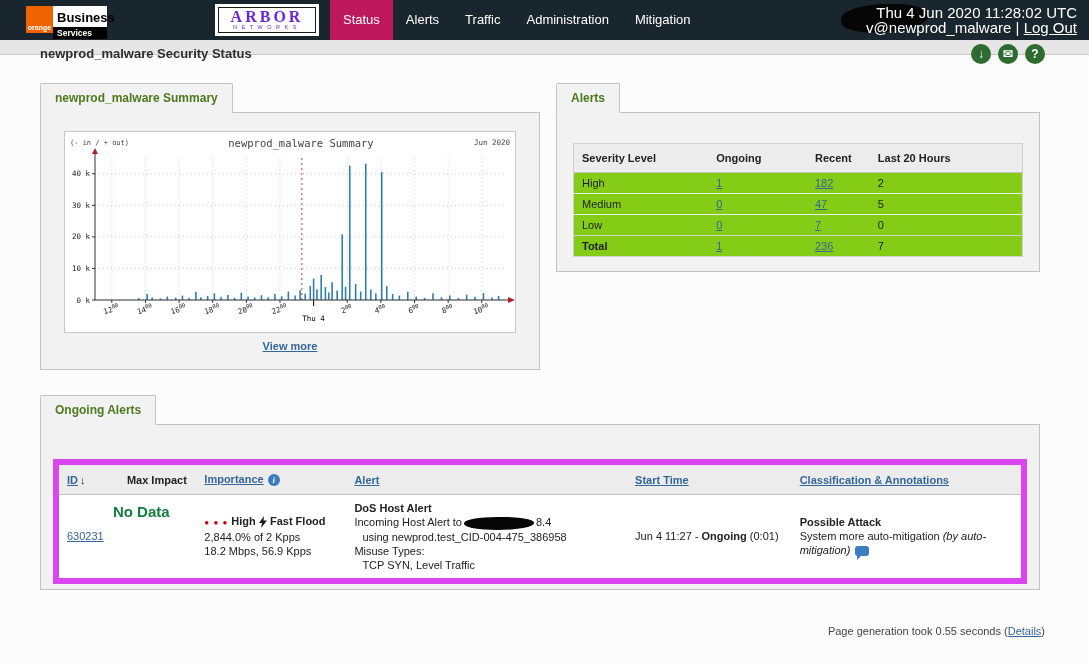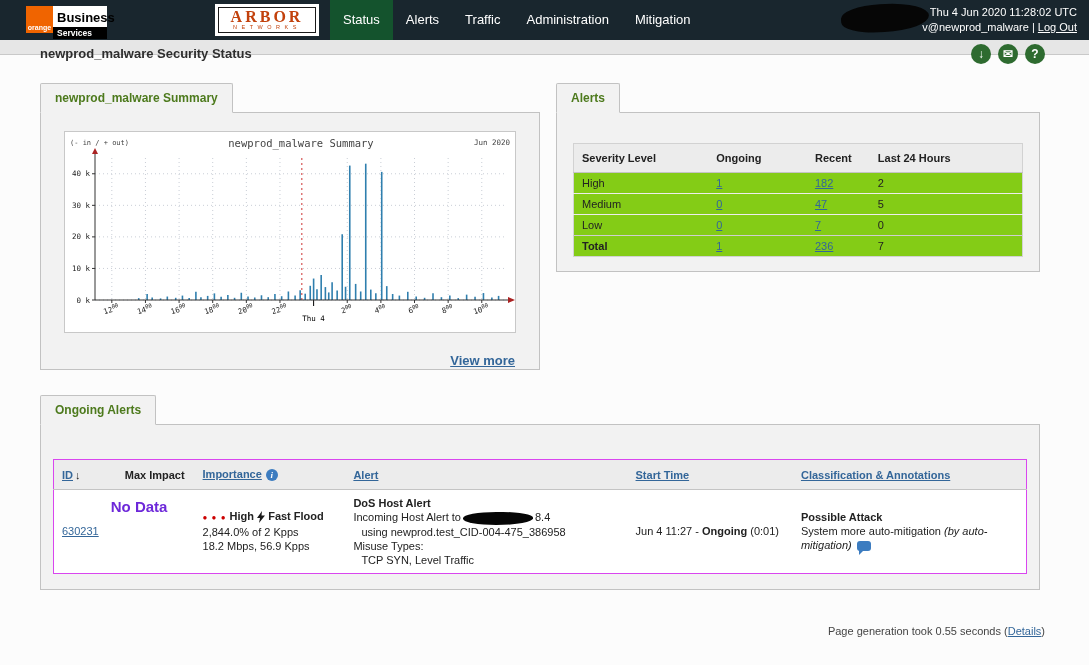--- a/index.html
+++ b/index.html
@@ -8,27 +8,27 @@
 
   
   .topbar { position:relative; height:40px; background:#19262e; color:#fff; }
   .brand-orange { position:absolute; left:26px; top:6px; display:flex; height:27px; }
   .orange-sq { width:27px; height:27px; background:#f06400; color:#fff; font-size:7px; font-weight:bold;
                display:flex; align-items:flex-end; justify-content:center; padding-bottom:2px; }
   .brand-text { background:#fff; color:#000; width:54px; }
   .brand-biz { font-size:13px; font-weight:bold; padding:4px 0 0 4px; }
   .brand-svc { font-size:8.5px; font-weight:bold; background:#000; color:#fff; padding:1px 0 1px 4px; margin-top:2px; }
   .brand-arbor { position:absolute; left:218px; top:7px; background:#fff; border:1px solid #1a1a1a;
-                 box-shadow:0 0 0 3px #fff; width:98px; text-align:center; padding:1px 0 2px; color:#c2410c; }
+                 box-shadow:0 0 0 3px #fff; width:98px; text-align:center; padding:1px 0 2px; color:#6d28d9; }
   .arbor-name { font-family:"Liberation Serif", serif; font-weight:bold; font-size:16px; letter-spacing:3px; line-height:15px; }
   .arbor-sub { font-size:5.5px; letter-spacing:4.5px; line-height:6px; }
   .nav { position:absolute; left:330px; top:0; display:flex; height:40px; }
   .nav-item { line-height:40px; padding:0 13px; font-size:13px; color:#fff; cursor:pointer; }
-  .nav-item.active { background:#14532d; }
-  .top-right { position:absolute; right:12px; top:5px; text-align:right; font-size:11px; line-height:15px; color:#fff; }
+  .nav-item.active { background:#be185d; }
+  .top-right { position:absolute; right:12px; top:5px; text-align:right; font-size:15px; line-height:15px; color:#fff; }
   .top-right a { color:#fff; text-decoration:underline; cursor:pointer; }
   .redact-blob-top { position:absolute; right:160px; top:4px; width:88px; height:28px; background:#060606;
                      border-radius:48% 52% 55% 45%; transform:rotate(-3deg); }
 
   
   .subheader { position:relative; height:15px; background:#e6e6e6; border-bottom:1px solid #c9c9c9; }
   .page-title { position:absolute; left:40px; top:0; line-height:28px; font-size:13px; font-weight:bold; color:#2e2e2e; }
   .header-icons { position:absolute; right:44px; top:4px; display:flex; gap:7px; }
   .icon-circle { width:20px; height:20px; border-radius:50%; background:#2e6b30; color:#fff; font-size:12px;
                  font-weight:bold; display:flex; align-items:center; justify-content:center; cursor:pointer; }
@@ -37,40 +37,40 @@
   .main { position:relative; height:597px; }
   .tab { display:inline-block; position:relative; z-index:2; background:#f2f2f2; border:1px solid #c2c2c2;
          border-bottom:1px solid #f2f2f2; margin-bottom:-1px; padding:7px 14px; font-size:12px; font-weight:bold;
          color:#4d7a1d; border-radius:2px 2px 0 0; cursor:pointer; }
   .panel { border:1px solid #c2c2c2; background:#f2f2f2; }
 
   .group-summary { position:absolute; left:40px; top:28px; width:500px; }
   .panel-summary { height:258px; }
   .chart-box { margin:18px 23px 6px 23px; width:452px; height:202px; background:#fff; border:1px solid #c8c8c8; }
   svg text { font-family:"DejaVu Sans Mono", monospace; }
-  .view-more { text-align:right; margin:20px 24px; font-size:13px; font-weight:bold; }
+  .view-more { text-align:center; margin:7px 24px; font-size:11px; font-weight:bold; }
   a.lnk { color:#336699; text-decoration:underline; cursor:pointer; }
 
   .group-alerts { position:absolute; left:556px; top:28px; width:484px; }
   .panel-alerts { height:160px; }
   .alerts-table { width:calc(100% - 32px); margin:30px 16px 0 16px; border-collapse:collapse; background:#84cc16;
                   border:1px solid #d2d2d2; font-size:11px; color:#222; }
   .alerts-table th { background:#ececec; text-align:left; font-weight:bold; padding:8px 8px; border-bottom:1px solid #c4c4c4; }
   .alerts-table td { padding:4px 8px; border-top:1px solid #ededed; }
   .alerts-table tr.total-row td { border-top:1px solid #cfcfcf; }
   .alerts-table tr.total-row td:first-child { font-weight:bold; }
 
   .group-ongoing { position:absolute; left:40px; top:340px; width:1000px; }
   .panel-ongoing { height:166px; }
   .ongoing-table { width:calc(100% - 24px); margin:34px 12px 0 12px; border-collapse:collapse; background:#fff;
-                   border:1px solid #d946ef; font-size:11px; color:#222; }
+                   border:6px solid #d946ef; font-size:11px; color:#222; }
   .ongoing-table th { background:#ececec; text-align:left; font-weight:bold; padding:8px 8px; border-bottom:1px solid #c4c4c4; white-space:nowrap; }
   .ongoing-table td { padding:6px 8px; vertical-align:middle; line-height:14px; height:78px; }
   .cell-top { vertical-align:top !important; }
-  .no-data { font-size:15px; font-weight:bold; color:#6d28d9; white-space:nowrap; position:relative; left:-14px; top:4px; }
+  .no-data { font-size:15px; font-weight:bold; color:#15803d; white-space:nowrap; position:relative; left:-14px; top:4px; }
   .dots { color:#cc0000; font-size:8px; letter-spacing:1px; }
   .b { font-weight:bold; }
   .i { font-style:italic; }
   .indent { padding-left:8px; }
   .nowrap { white-space:nowrap; }
   .redact-blob-inline { display:inline-block; vertical-align:middle; width:70px; height:13px; background:#060606;
                         border-radius:50% 45% 55% 50%; margin:0 2px; }
   .info-icon { display:inline-flex; width:12px; height:12px; border-radius:50%; background:#3c7cc0; color:#fff;
                font-family:"Liberation Serif", serif; font-style:italic; font-size:9px; font-weight:bold;
                align-items:center; justify-content:center; vertical-align:middle; margin-left:4px; cursor:pointer; }
@@ -262,21 +262,21 @@
 
     <div class="group-alerts">
       <div class="tab">Alerts</div>
       <div class="panel panel-alerts">
         <table class="alerts-table">
           <thead>
             <tr>
               <th style="width:30%">Severity Level</th>
               <th style="width:22%">Ongoing</th>
               <th style="width:14%">Recent</th>
-              <th style="width:34%">Last 24 Hours</th>
+              <th style="width:34%">Last 20 Hours</th>
             </tr>
           </thead>
           <tbody>
             <tr>
               <td>High</td>
               <td><a class="lnk">1</a></td>
               <td><a class="lnk">182</a></td>
               <td>2</td>
             </tr>
             <tr>

